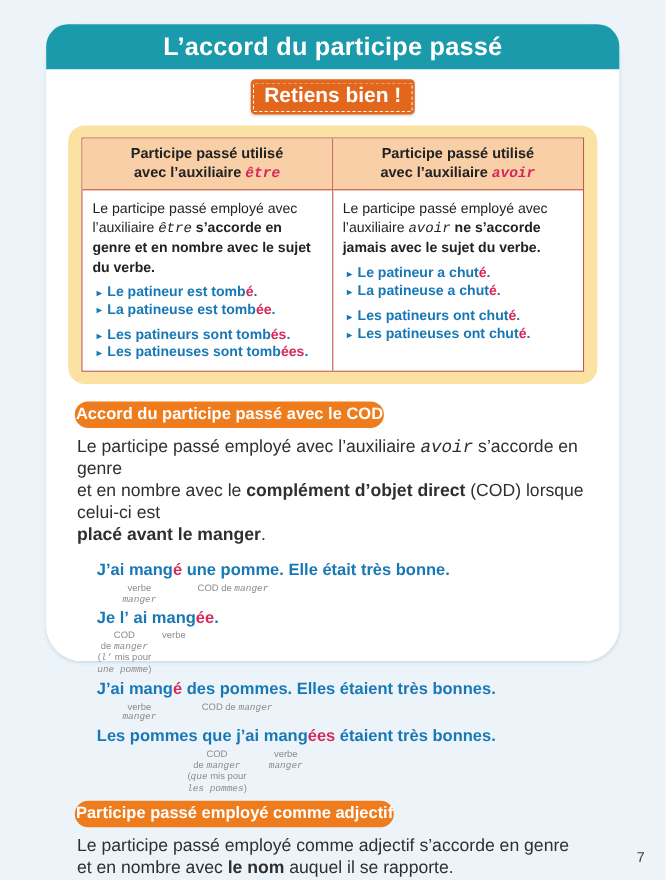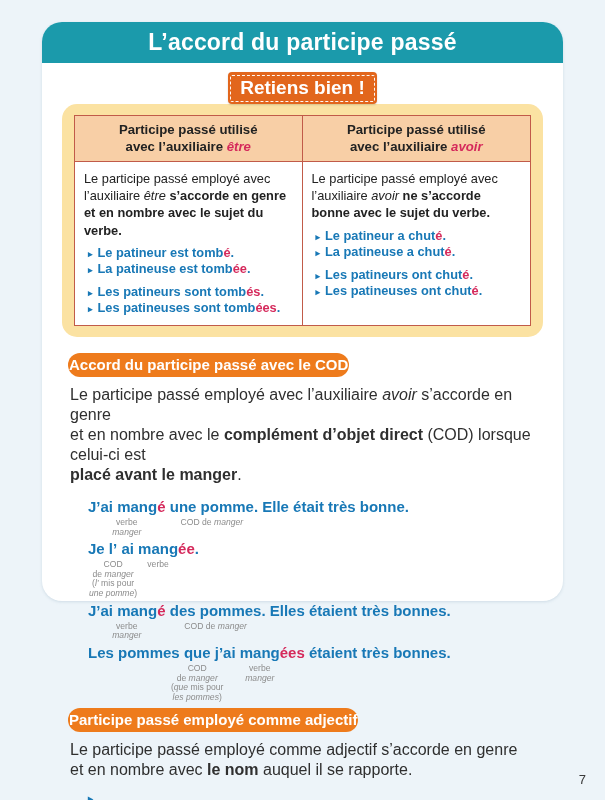--- a/index.html
+++ b/index.html
@@ -9,31 +9,31 @@
     --page_bg:#edf4f9; --body_text:#2f2f2f;
   }
   *{box-sizing:border-box;}
   html,body{margin:0;padding:0;}
   body{
     width:605px;height:800px;background:var(--page_bg);
     font-family:"Liberation Sans", sans-serif;position:relative;overflow:hidden;
   }
   .card{
     position:absolute;left:42px;top:22px;width:521px;height:579px;
-    background:#ffffff;border-radius:20px;box-shadow:0 1px 3px rgba(120,150,175,.25);
+    background:#ffffff;border-radius:32px;box-shadow:0 1px 3px rgba(120,150,175,.25);
   }
   .header{
     background:var(--teal);border-radius:20px 20px 0 0;height:41px;
     display:flex;align-items:center;justify-content:center;
   }
   .header h1{color:#fff;font-size:23px;font-weight:700;margin:0;letter-spacing:.2px;}
   .badge-row{display:flex;justify-content:center;margin:9px 0 -6px;position:relative;z-index:2;}
   .badge{background:var(--orange_badge);border-radius:4px;padding:2.5px;box-shadow:0 1px 2px rgba(0,0,0,.15);}
   .badge-inner{border:1.5px dashed rgba(255,255,255,.95);border-radius:2px;padding:1px 9px 2px;color:#fff;font-weight:700;font-size:19px;}
-  .memo{margin:6px 20px;background:var(--yellow);border-radius:15px;padding:11px 12px;}
+  .memo{margin:16px 20px;background:var(--yellow);border-radius:15px;padding:11px 12px;}
   .memo-table{background:#fff;border:1.6px solid var(--table_border);display:grid;grid-template-columns:1fr 1fr;}
   .th{
     background:var(--peach);border-bottom:1.6px solid var(--table_border);
     text-align:center;font-weight:700;font-size:13.2px;line-height:1.32;padding:5px 4px;color:#222;
   }
   .th-left,.td-left{border-right:1.6px solid var(--table_border);}
   .td{padding:8px 8px 8px 9px;font-size:12.8px;line-height:1.35;color:#222;}
   .cell-para{margin:0;}
   .cell-bullets{margin-top:6px;}
   .bullet-item{display:flex;gap:5px;color:var(--blue);font-weight:700;}
@@ -46,21 +46,21 @@
   .section-adj{margin-top:6px;}
   .pill{
     display:inline-block;background:var(--orange_pill);color:#fff;font-weight:700;
     font-size:15px;padding:3px 1px 4px;border-radius:999px;
   }
   .para{
     font-size:16px;line-height:20px;color:var(--body_text);margin:8px 0 0 2px;
     white-space:pre-wrap;
   }
   .b{font-weight:700;}
-  .i{font-style:italic;}
+  .i{font-style:italic;font-family:Liberation Mono, monospace;}
   .r{color:var(--pink);}
   .u{text-decoration-thickness:1.3px;text-underline-offset:2.5px;}
   .examples{margin:12px 0 0 20px;color:var(--blue);}
   .example{
     display:flex;flex-wrap:nowrap;align-items:flex-start;white-space:pre-wrap;
     font-size:15px;font-weight:700;line-height:20px;margin-bottom:2px;
   }
   .part{display:flex;flex-direction:column;align-items:center;}
   .ann{
     width:0;overflow:visible;display:flex;flex-direction:column;align-items:center;
@@ -112,21 +112,21 @@
               <span class="tri">▸</span>
               <span><span>Les patineurs sont tomb</span><span class="r">és</span><span>.</span></span>
             </div>
             <div class="bullet-item">
               <span class="tri">▸</span>
               <span><span>Les patineuses sont tomb</span><span class="r">ées</span><span>.</span></span>
             </div>
           </div>
       </div>
       <div class="td">
-        <p class="cell-para"><span>Le participe passé employé avec l’auxiliaire </span><span class="i">avoir</span><span> </span><span class="b">ne s’accorde bonne avec le sujet du verbe.</span></p>
+        <p class="cell-para"><span>Le participe passé employé avec l’auxiliaire </span><span class="i">avoir</span><span> </span><span class="b">ne s’accorde jamais avec le sujet du verbe.</span></p>
         <div class="cell-bullets">
             <div class="bullet-item">
               <span class="tri">▸</span>
               <span><span>Le patineur a chut</span><span class="r">é</span><span>.</span></span>
             </div>
             <div class="bullet-item">
               <span class="tri">▸</span>
               <span><span>La patineuse a chut</span><span class="r">é</span><span>.</span></span>
             </div>
             <div class="bullet-item">

